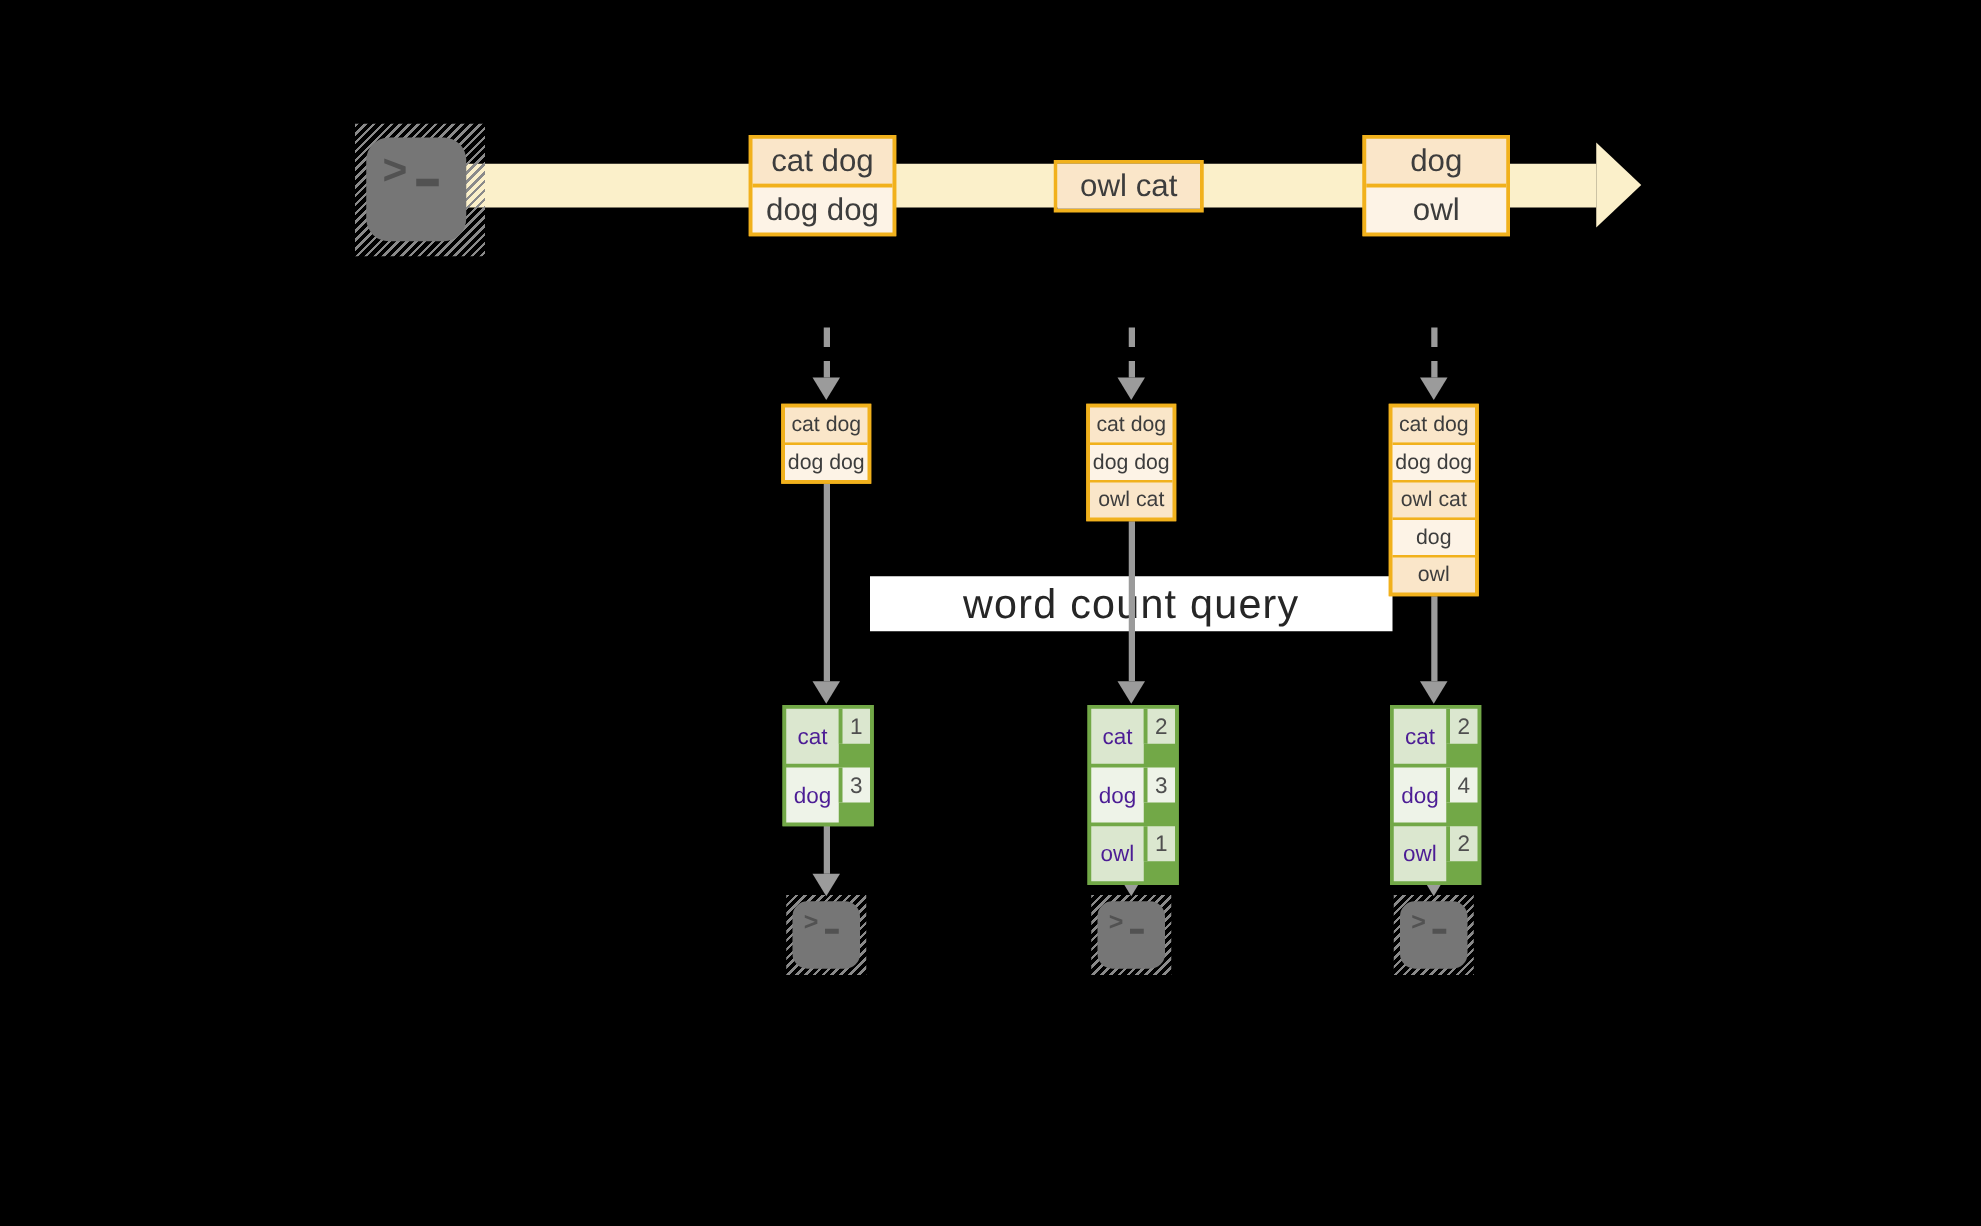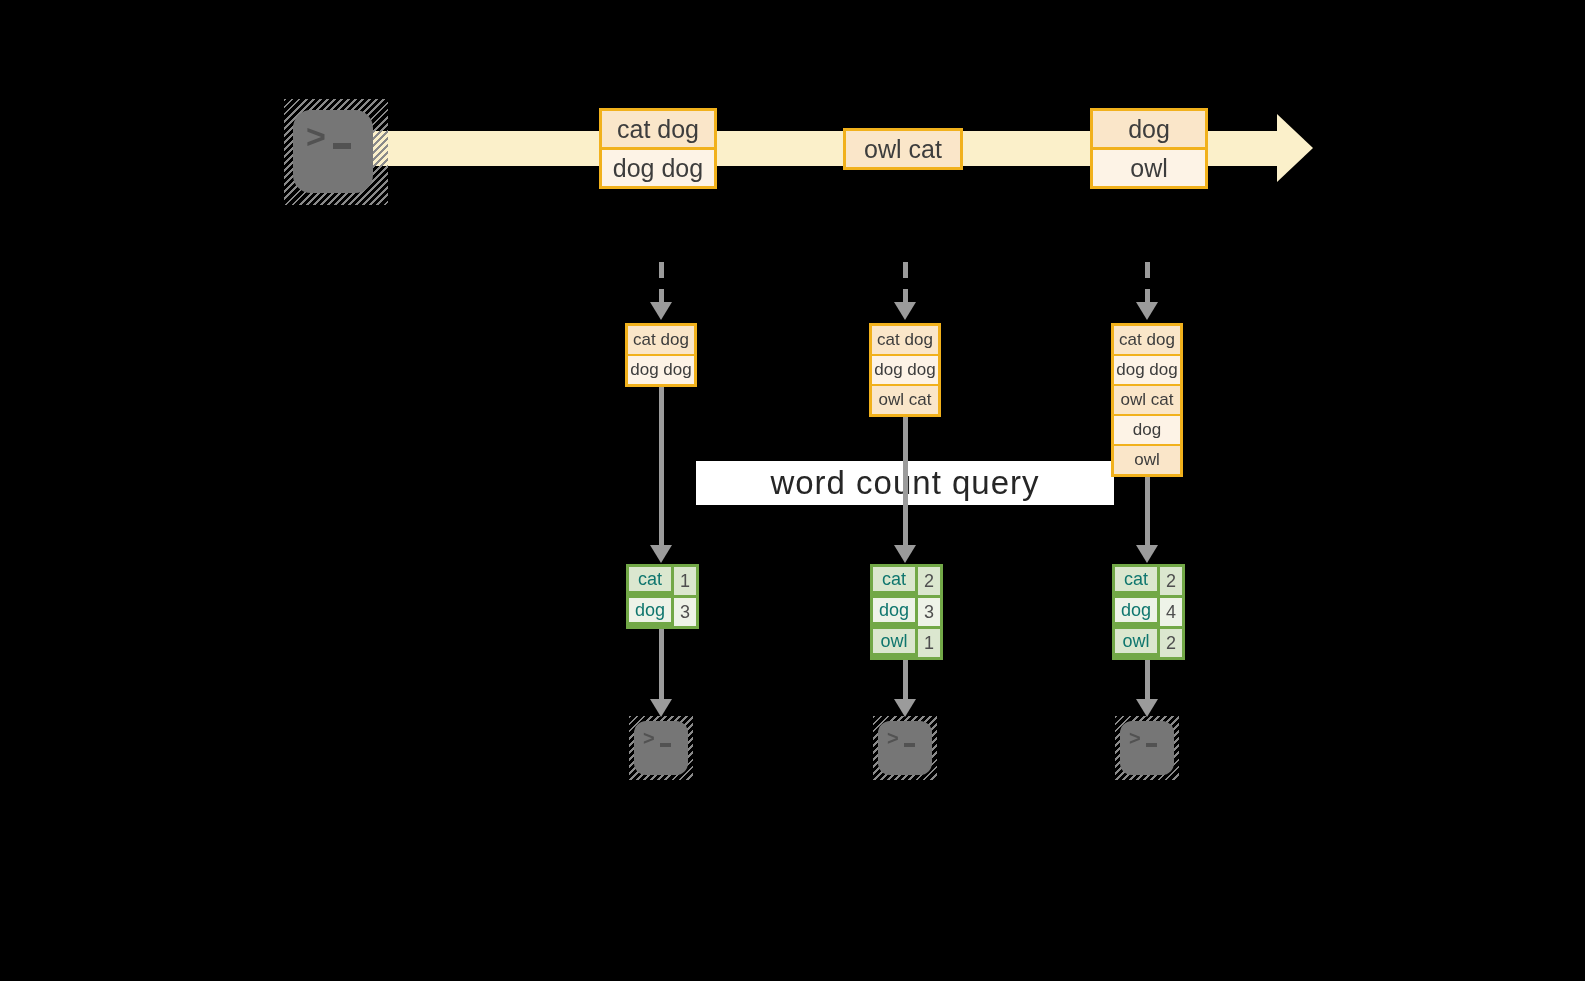--- a/index.html
+++ b/index.html
@@ -22,21 +22,21 @@
 
   
   .sbox{border:3px solid #F1B11C;z-index:3;width:66px;background:#F1B11C;}
   .scell{height:28px;display:flex;align-items:center;justify-content:center;font-size:17px;color:#3d3d3d;}
   .scell + .scell{border-top:2px solid #F1B11C;}
 
   
   .gtable{border:3px solid #72A847;z-index:3;background:#72A847;}
   .grow{display:flex;}
   .grow + .grow{border-top:3px solid #72A847;}
-  .gname{width:42px;height:24px;display:flex;align-items:center;justify-content:center;font-size:18px;color:#0f766e;}
+  .gname{width:42px;height:44px;display:flex;align-items:center;justify-content:center;font-size:18px;color:#4c1d95;}
   .gval{width:22px;height:28px;border-left:3px solid #72A847;display:flex;align-items:center;justify-content:center;font-size:18px;color:#4f4f4f;}
   .grow-dark .gname,.grow-dark .gval{background:#DBE7CF;}
   .grow-light .gname,.grow-light .gval{background:#EEF3E8;}
 
   
   .vline{width:5px;background:#9B9B9B;z-index:2;}
   .vdash{width:5px;background:repeating-linear-gradient(to bottom,#9B9B9B 0 16px,transparent 16px 27px);z-index:2;}
   .head-down{width:0;height:0;border-left:11px solid transparent;border-right:11px solid transparent;border-top:18px solid #9B9B9B;z-index:2;}
 
   

